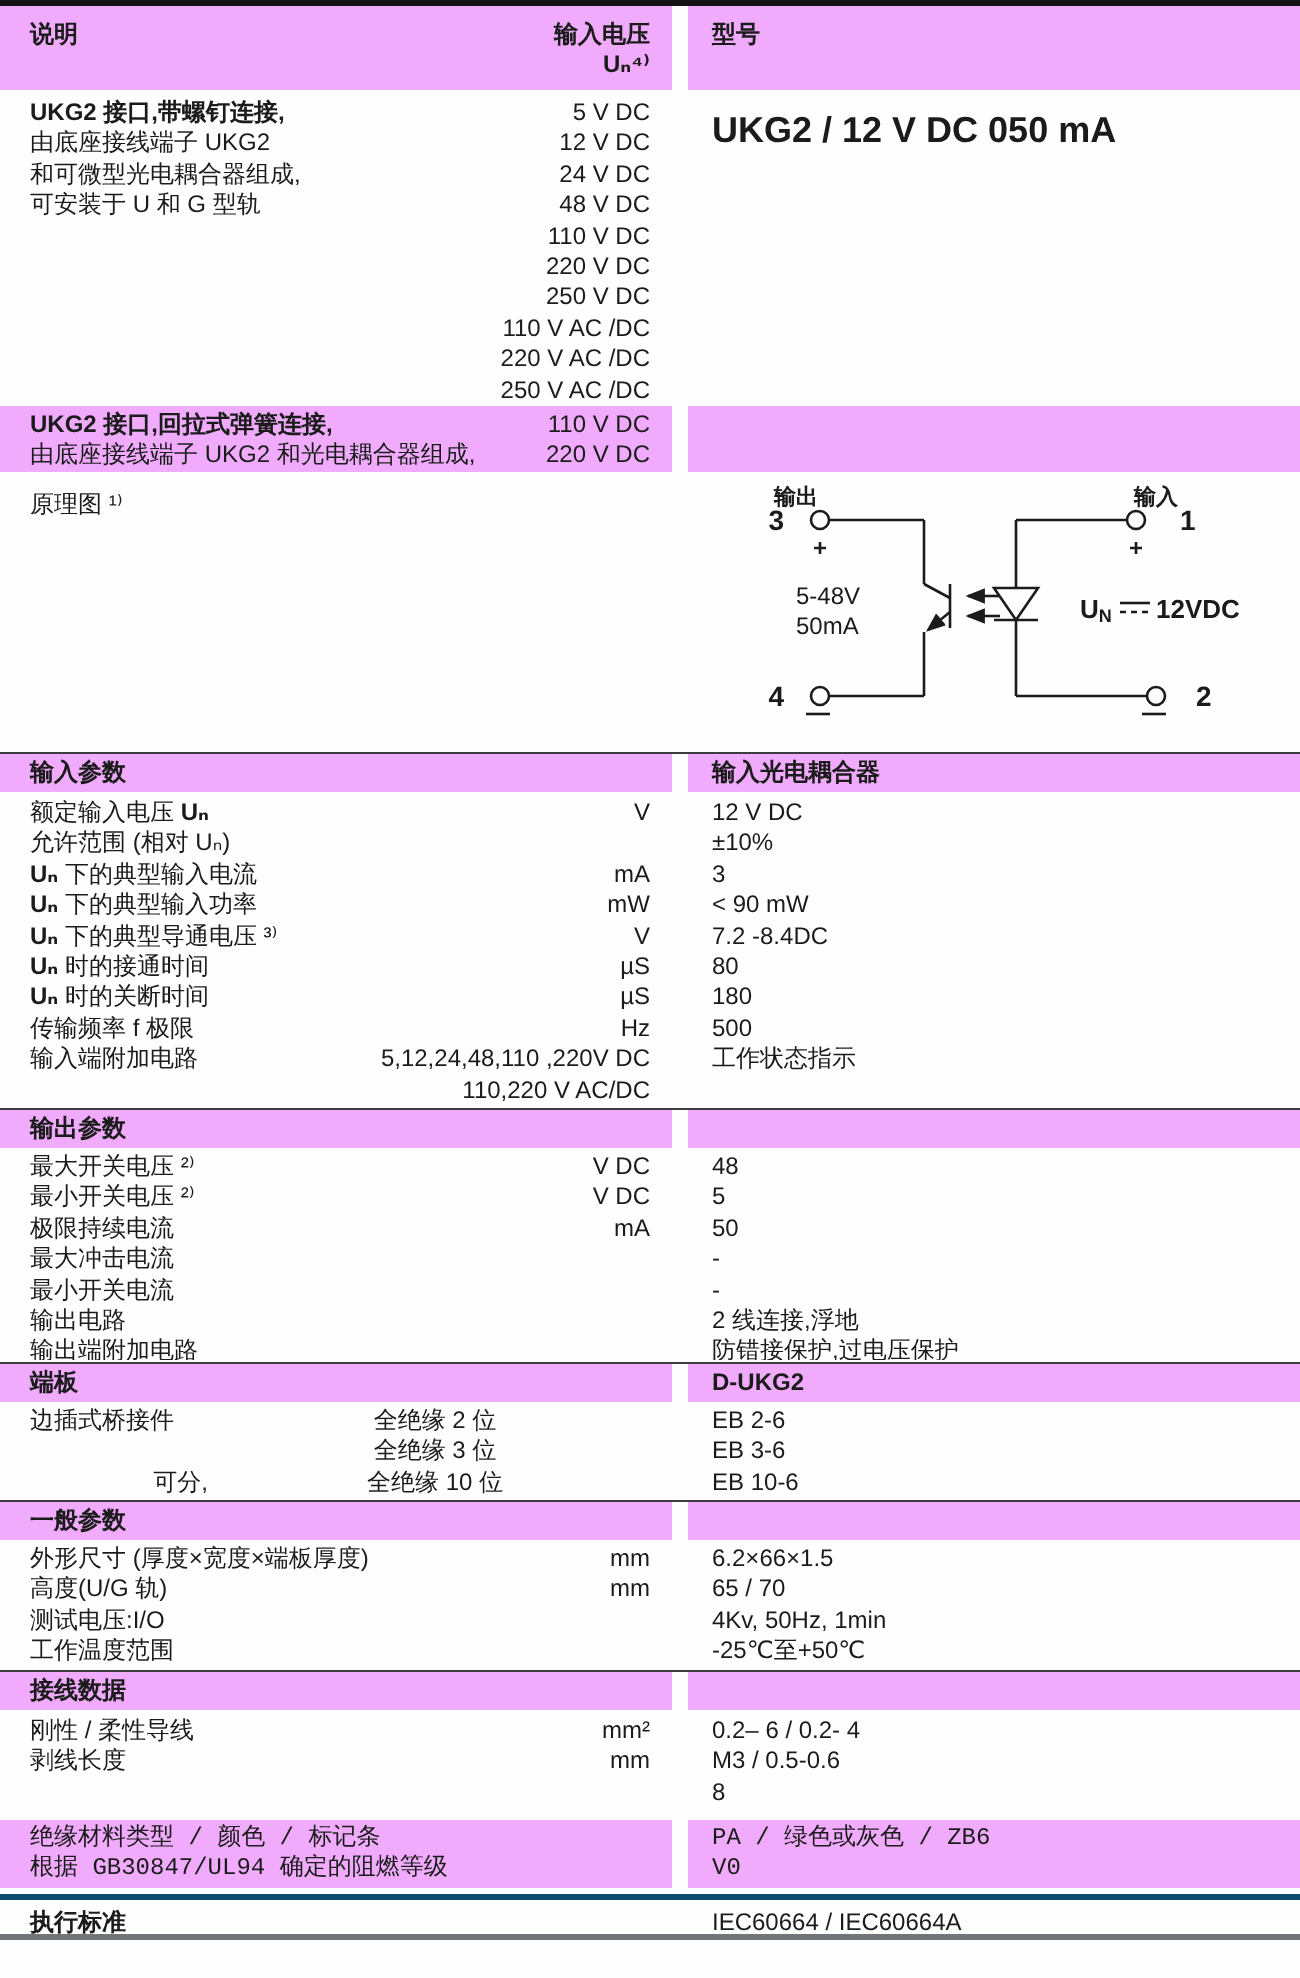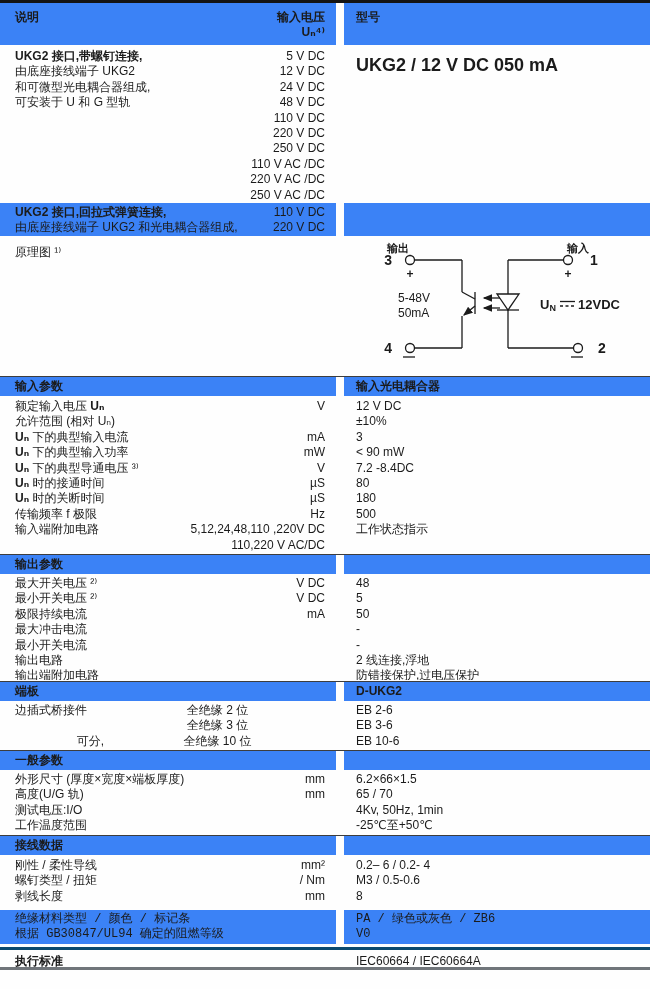--- a/index.html
+++ b/index.html
@@ -7,21 +7,21 @@
   .page {
     width:650px; height:989px; background:#fefefe; overflow:hidden;
     font-family:"Liberation Sans","DejaVu Sans",sans-serif;
     font-size:12px; color:#1b1b1b; position:relative;
   }
   .rule-top { height:3px; background:#141414; }
   .rule-bottom { height:3px; background:#70757a; }
   .row { display:grid; grid-template-columns:336px 8px 306px; overflow:hidden; }
   .lcell { padding-left:15px; padding-right:11px; }
   .rcell { padding-left:12px; padding-right:6px; }
-  .band > .lcell, .band > .rcell { background:#3b82f6; }
+  .band > .lcell, .band > .rcell { background:#f0abfc; }
   .hdrline { border-top:1px solid #3d3d3d; }
   .b { font-weight:bold; }
   .ln { height:15.4px; line-height:15.4px; display:flex; justify-content:space-between; white-space:nowrap; }
   .ln .mid { flex:1; text-align:center; }
   .w95 { display:inline-block; width:95px; }
   .ra { text-align:right; padding-right:6px; }
   .unit { text-align:right; }
 
   
   #hdr-band { height:42px; }
@@ -369,24 +369,20 @@
     <div class="rcell"></div>
   </div>
 
   <div class="row" id="wire-rows">
     <div class="lcell">
       <div class="ln">
           <span>刚性 / 柔性导线</span>
           <span class="unit">mm²</span>
         </div>
       <div class="ln">
-          <span>螺钉类型 / 扭矩</span>
-          <span class="unit">/ Nm</span>
-        </div>
-      <div class="ln">
           <span>剥线长度</span>
           <span class="unit">mm</span>
         </div>
     </div>
     <div class="gut"></div>
     <div class="rcell">
       <div class="ln">0.2– 6 / 0.2- 4</div>
       <div class="ln">M3 / 0.5-0.6</div>
       <div class="ln">8</div>
     </div>

